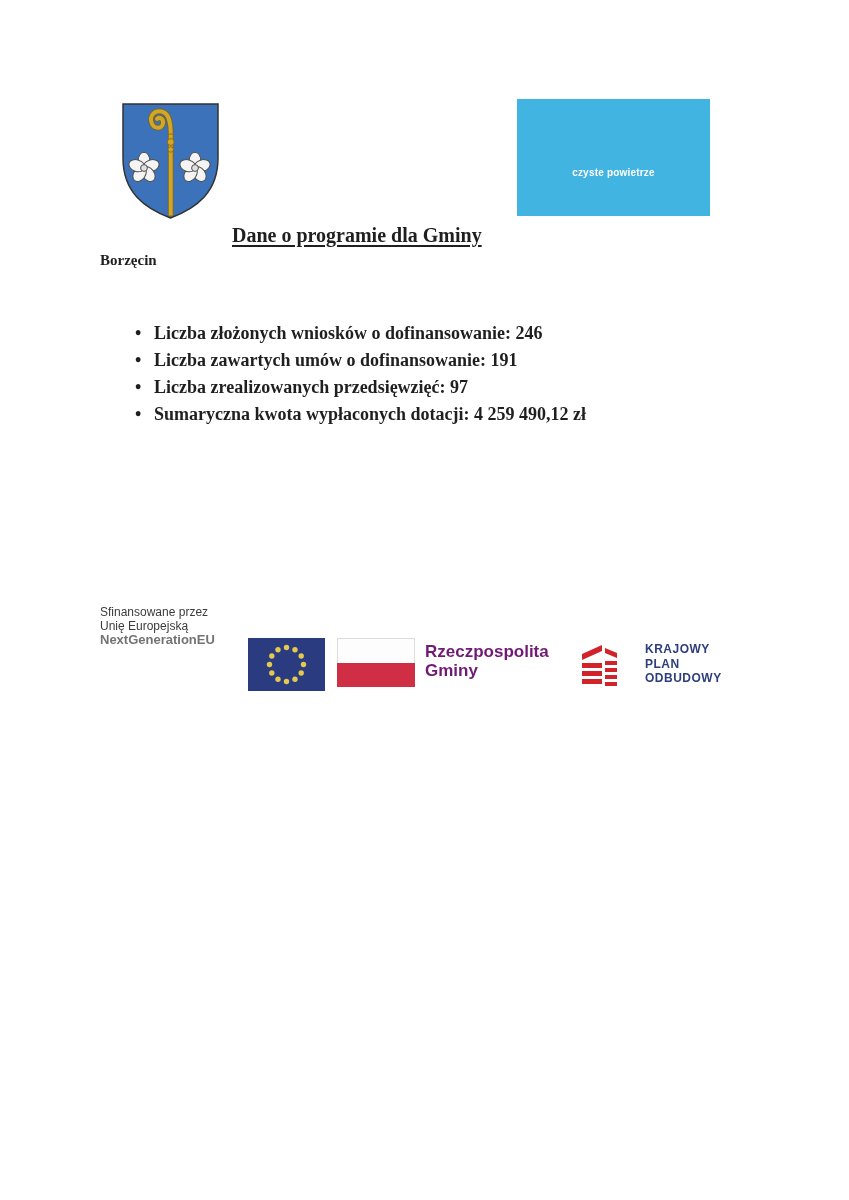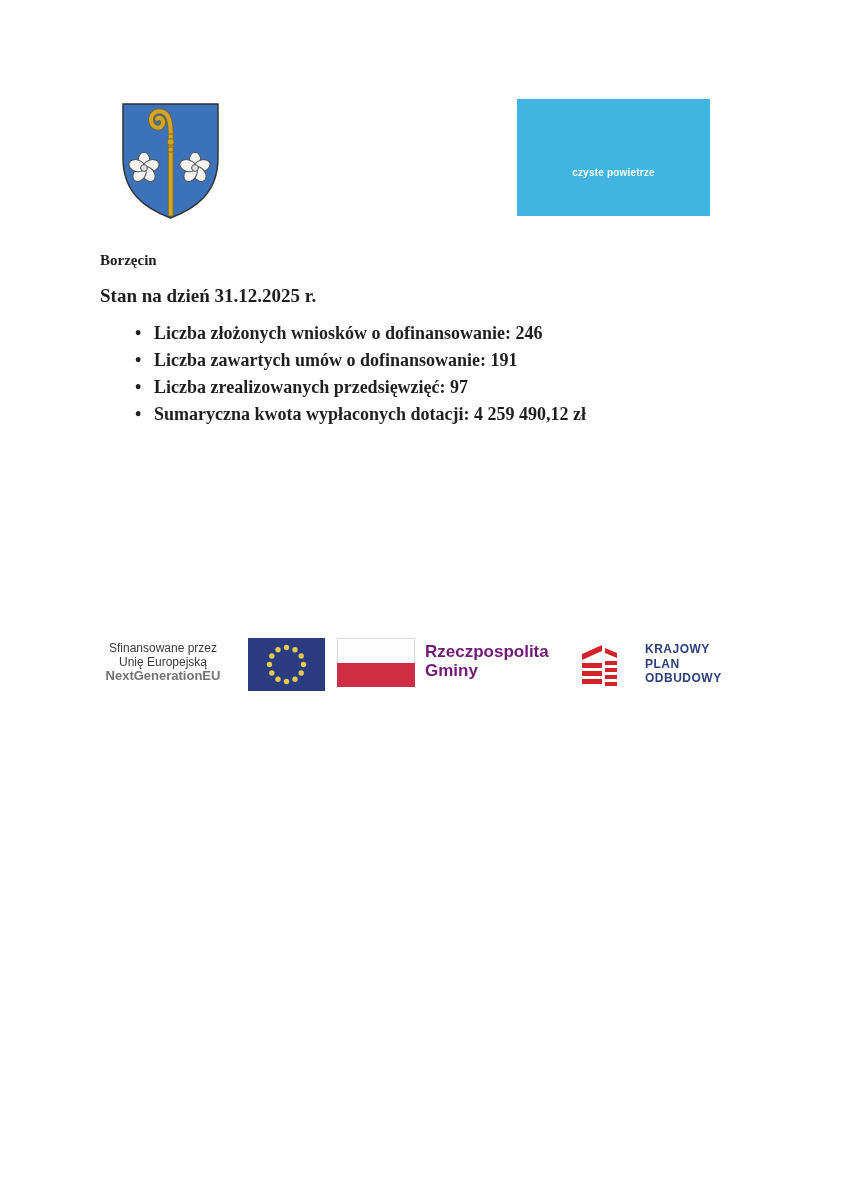--- a/index.html
+++ b/index.html
@@ -31,21 +31,21 @@
   }
   .bullets li{
     position:relative;padding-left:19px;margin-bottom:6px;
     font-size:18px;font-weight:bold;line-height:21px;white-space:nowrap;
   }
   .bullets li::before{
     content:"•";position:absolute;left:0;top:0;font-size:18px;line-height:21px;
   }
   
   .eu-text{
-    position:absolute;left:100px;top:642px;width:126px;text-align:center;
+    position:absolute;left:100px;top:606px;width:126px;text-align:left;
     font-family:"Liberation Sans","DejaVu Sans",sans-serif;
     font-size:12px;line-height:13.5px;color:#3b3b3b;white-space:nowrap;
   }
   .eu-text .bold{font-size:13px;font-weight:bold;color:#737373;}
   .eu-flag{position:absolute;left:248px;top:638px;width:77px;height:53px;}
   .pl-flag{position:absolute;left:337px;top:638px;width:78px;height:49px;}
   .pl-flag .white{width:100%;height:50%;background:#fdfdfd;border:1px solid #dcdcdc;border-bottom:none;box-sizing:border-box;}
   .pl-flag .red{width:100%;height:50%;background:#d02e44;}
   .pl-text{
     position:absolute;left:425px;top:642px;
@@ -106,22 +106,22 @@
       <g transform="rotate(14 79 7)">
         <rect x="73" y="1" width="12" height="12" fill="#ffffff"></rect>
         <path d="M75.5,6.5 l3,3.6 l5.2,-6.4" fill="none" stroke="#42b4e2" stroke-width="2.4"></path>
       </g>
     </svg>
     <div class="cp-line1">czyste powietrze</div>
     <div class="cp-line2">zdrowy umów</div>
     <div class="cp-bar"></div>
   </div>
 
+  <h1 class="title">Dane o programie dla Gminy</h1>
   <div class="muni">Borzęcin</div>
-  <div class="status">Stan na dzień 31.12.2025 r.</div>
 
   <ul class="bullets">
     <li>Liczba złożonych wniosków o dofinansowanie: 246</li>
     <li>Liczba zawartych umów o dofinansowanie: 191</li>
     <li>Liczba zrealizowanych przedsięwzięć: 97</li>
     <li>Sumaryczna kwota wypłaconych dotacji: 4 259 490,12 zł</li>
   </ul>
 
   <div class="eu-text">
     <div>Sfinansowane przez</div>

